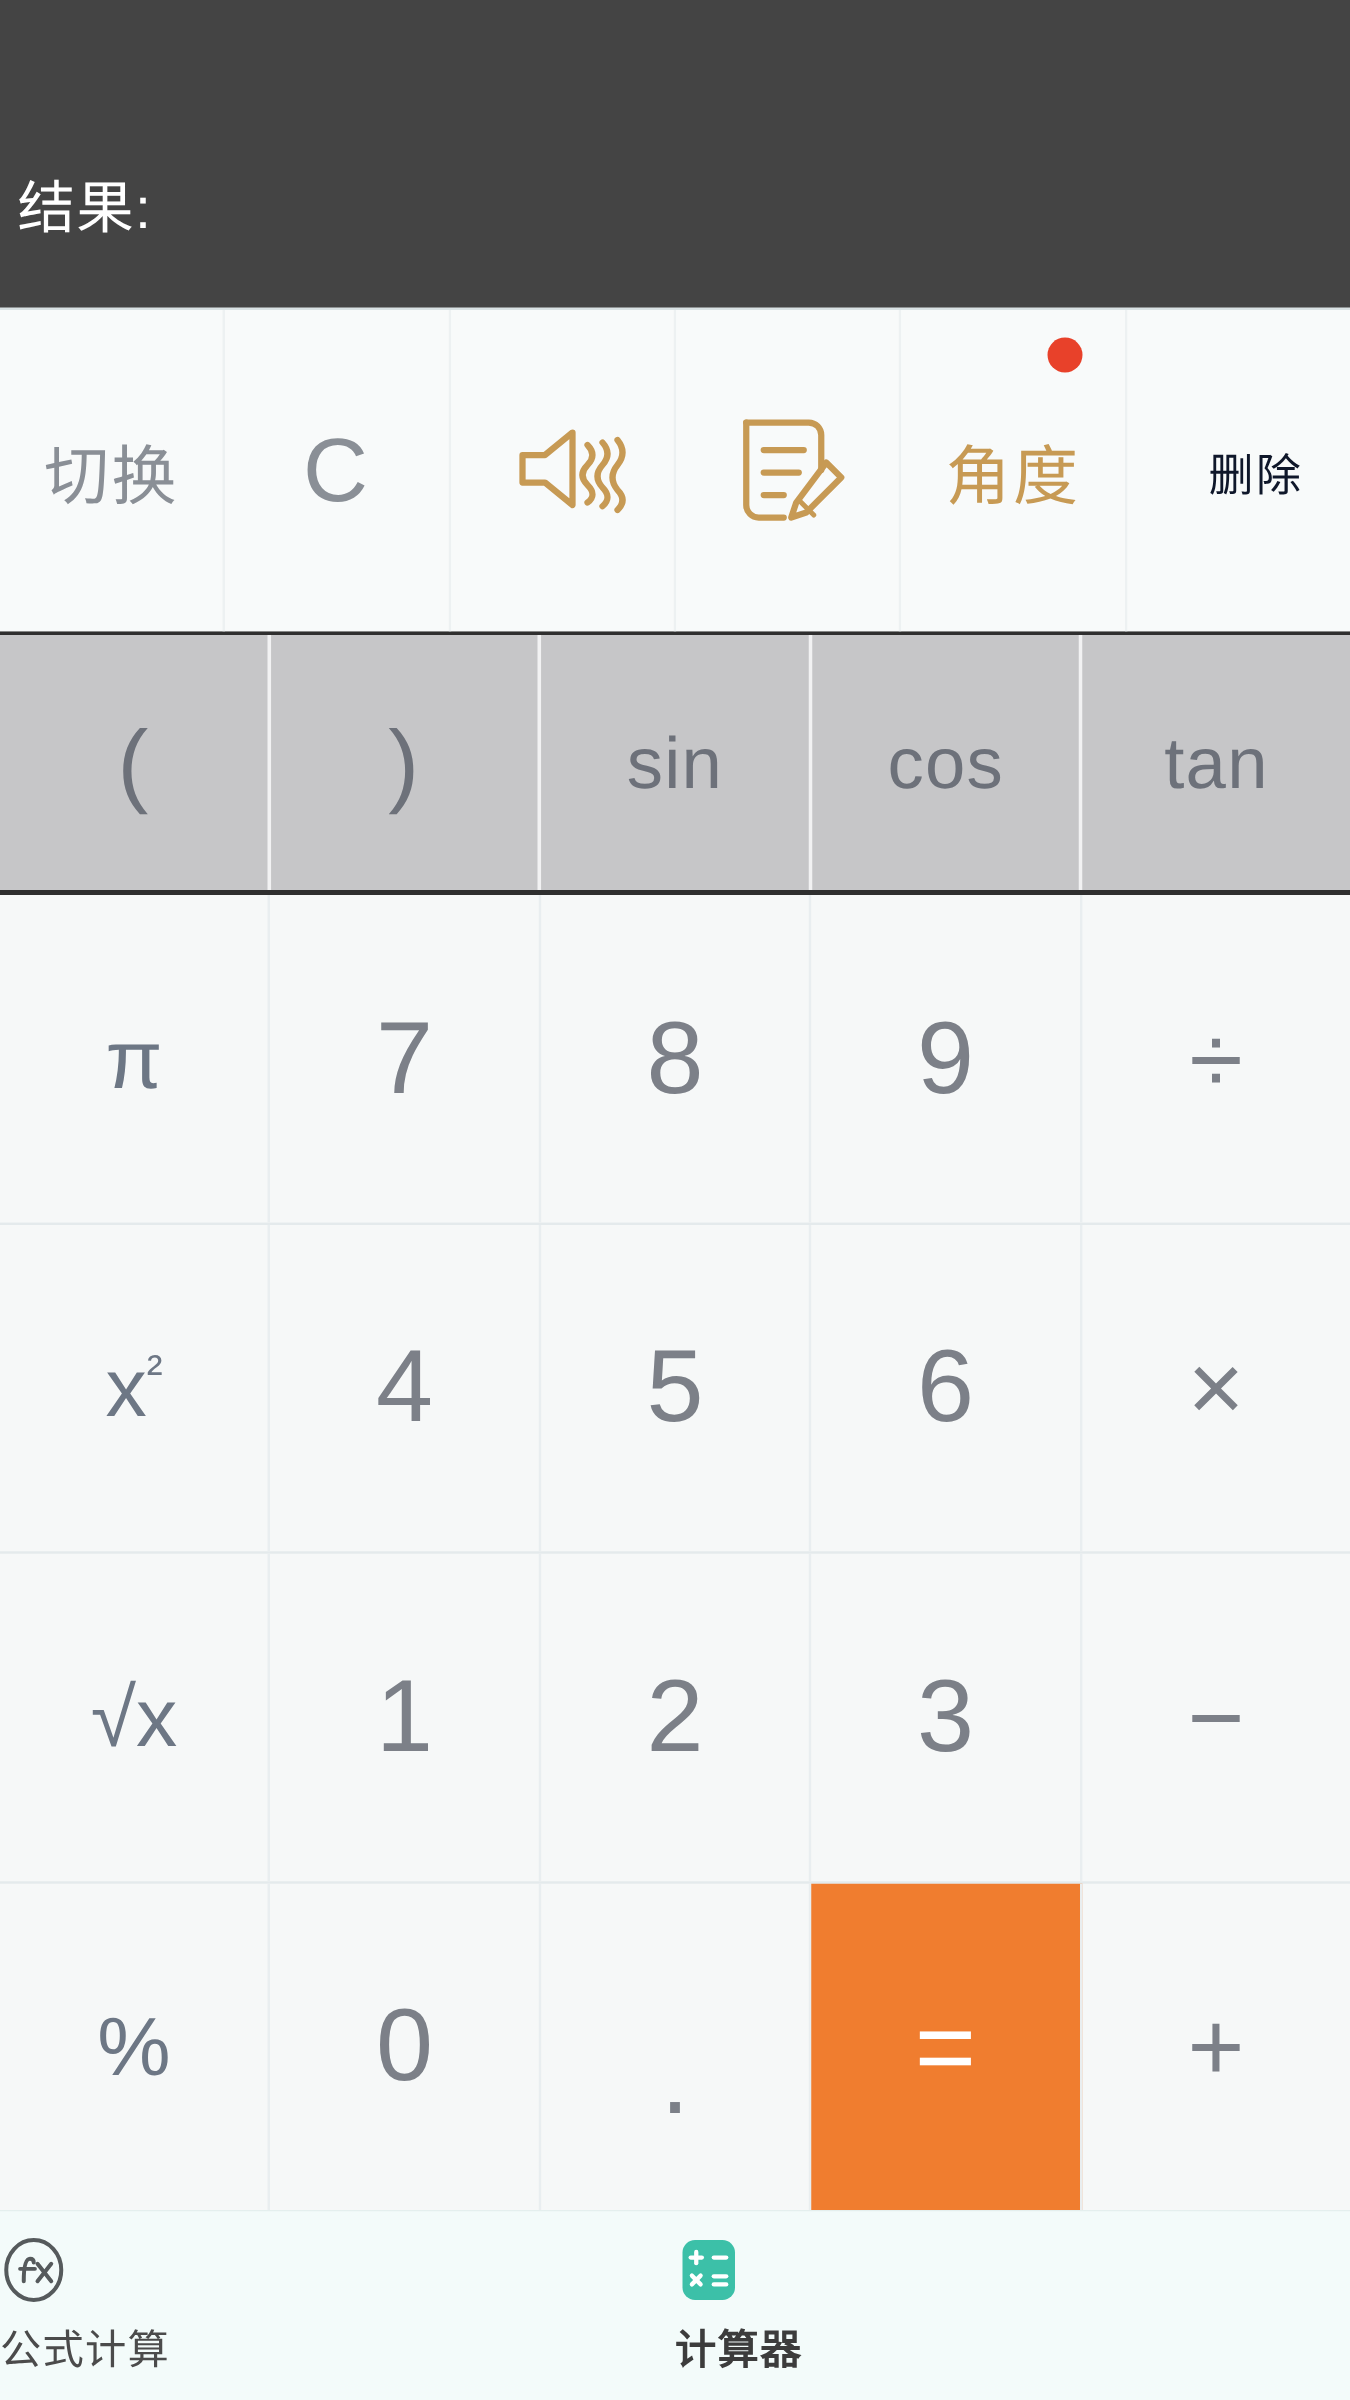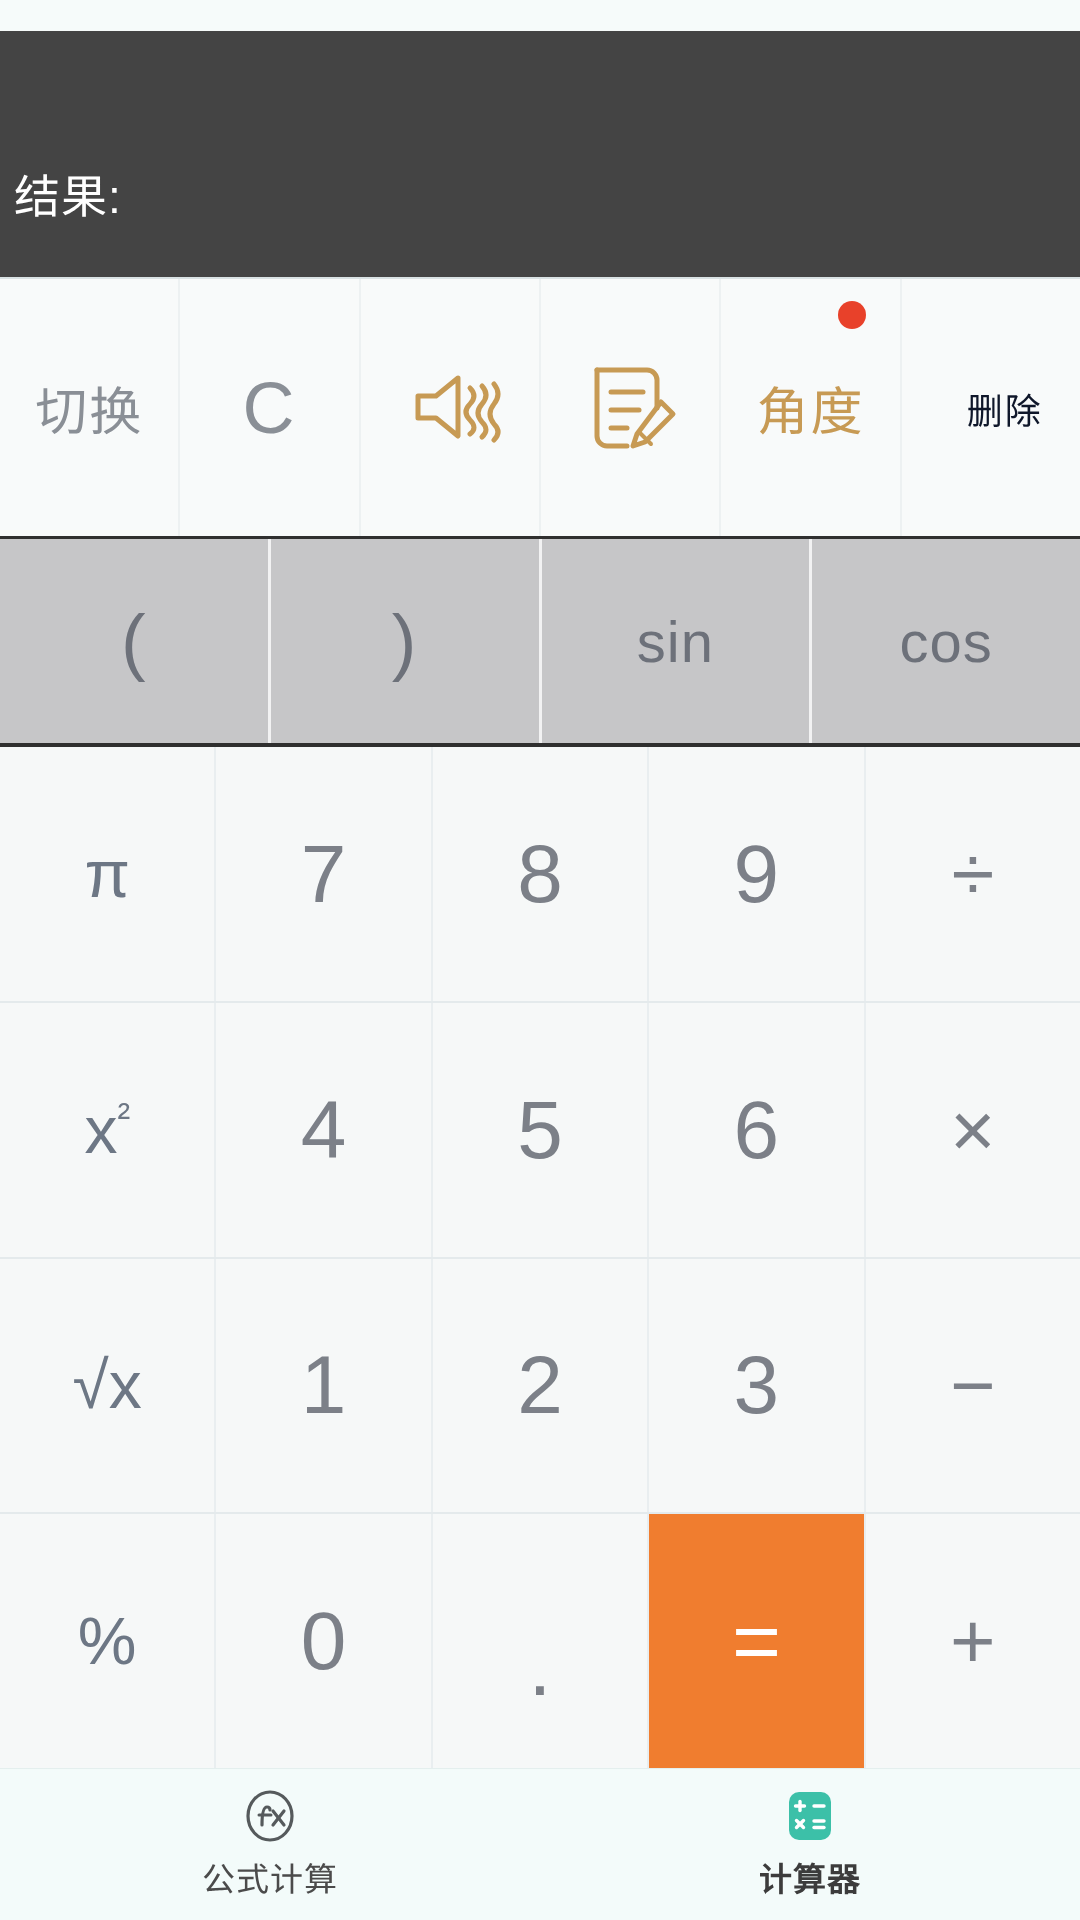--- a/index.html
+++ b/index.html
@@ -16,21 +16,20 @@
     background:#f6fbfa;
   }
 
   
   .display {
     background:#444444;
     height:248px;
     position:relative;
     flex:0 0 248px;
     border-bottom:2px solid #d9e2e4;
-    margin-top:31px;
   }
   .display-expr {
     position:absolute;
     right:22px; top:18px;
     color:#ffffff;
     font-size:44px;
     letter-spacing:1px;
     text-align:right;
     max-width:1020px;
     overflow:hidden; white-space:nowrap;
@@ -159,21 +158,21 @@
   .nav {
     flex:0 0 152px;
     display:flex;
     background:#f3fbfa;
     border-top:1px solid #e4efee;
   }
   .navitem {
     flex:1 1 0;
     display:flex;
     flex-direction:column;
-    align-items:center;
+    align-items:flex-start;
     justify-content:center;
     gap:10px;
     cursor:pointer;
   }
   .navitem .nlabel {
     font-size:33px;
     color:#4b4b4b;
     letter-spacing:1px;
   }
   .navitem.active .nlabel { color:#3c3c3c;font-weight:bold; }
@@ -241,20 +240,23 @@
     </div>
     <div class="fkey paren">
       <span>)</span>
     </div>
     <div class="fkey">
       <span>sin</span>
     </div>
     <div class="fkey">
       <span>cos</span>
     </div>
+    <div class="fkey">
+      <span>tan</span>
+    </div>
   </div>
 
   <div class="keypad">
 
     <div class="krow">
       <div class="key fn">
         <span>π</span>
       </div>
       <div class="key">
         <span>7</span>

